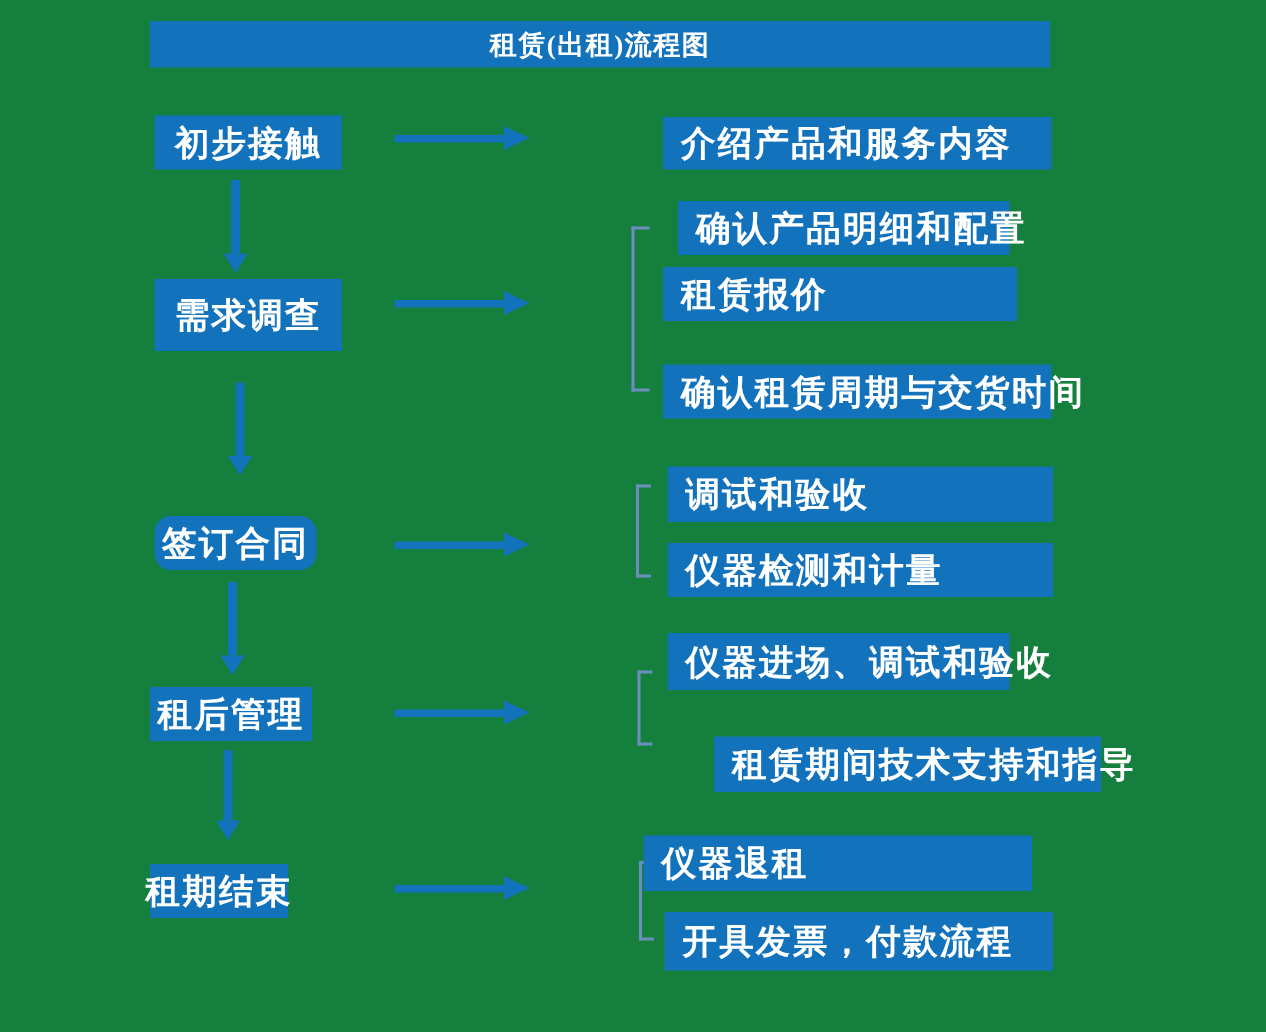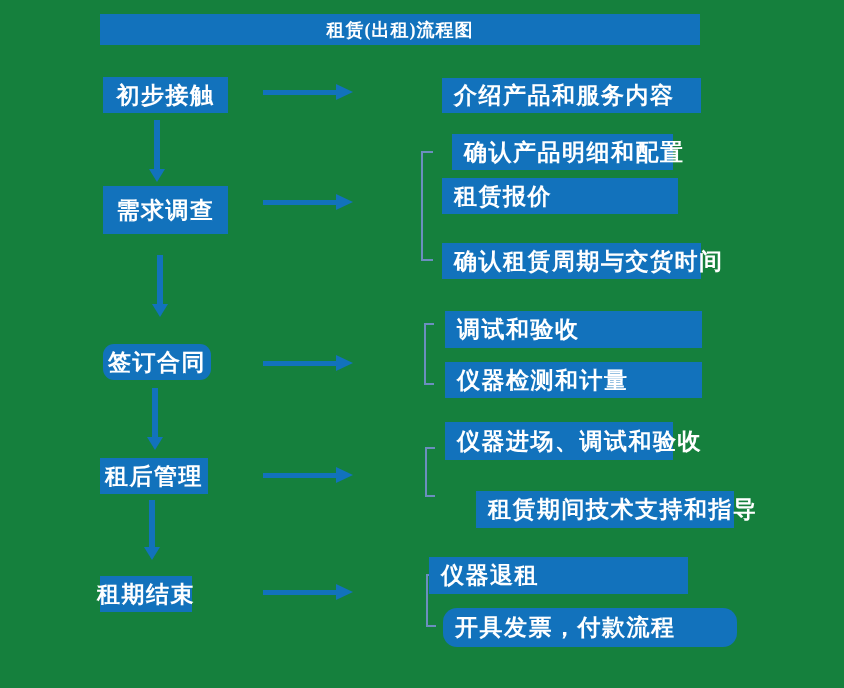--- a/index.html
+++ b/index.html
@@ -112,15 +112,15 @@
   <div class="bluebox detailbox" style="left:442px;top:178px;width:236px;height:36px;">租赁报价</div>
   <div class="bluebox detailbox" style="left:442px;top:243px;width:259px;height:36px;">确认租赁周期与交货时间</div>
 
   <div class="bluebox detailbox" style="left:445px;top:311px;width:257px;height:37px;">调试和验收</div>
   <div class="bluebox detailbox" style="left:445px;top:362px;width:257px;height:36px;">仪器检测和计量</div>
 
   <div class="bluebox detailbox" style="left:445px;top:422px;width:228px;height:38px;">仪器进场、调试和验收</div>
   <div class="bluebox detailbox" style="left:445px;top:491px;width:258px;height:37px;margin-left:31px;">租赁期间技术支持和指导</div>
 
   <div class="bluebox detailbox" style="left:429px;top:557px;width:259px;height:37px;">仪器退租</div>
-  <div class="bluebox detailbox" style="left:443px;top:608px;width:294px;height:39px;border-radius:14px;">开具发票，付款流程</div>
+  <div class="bluebox detailbox" style="left:443px;top:608px;width:259px;height:39px;">开具发票，付款流程</div>
 
 </div>
 
 </body></html>

